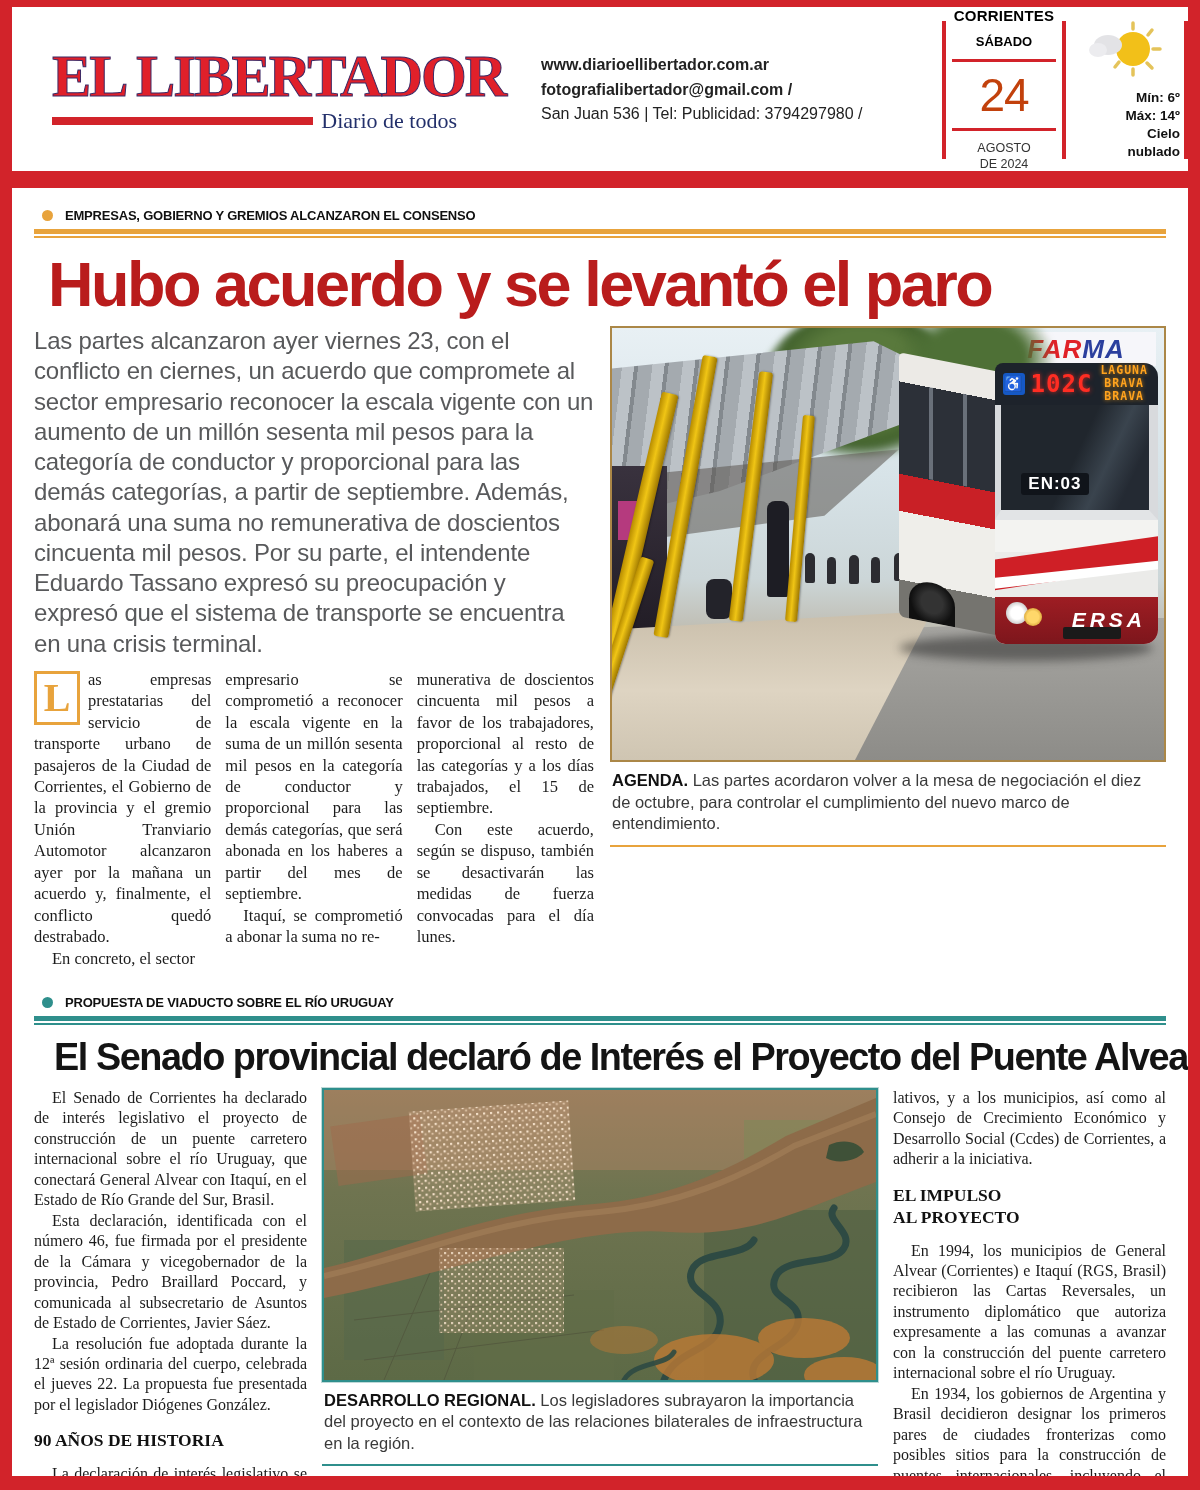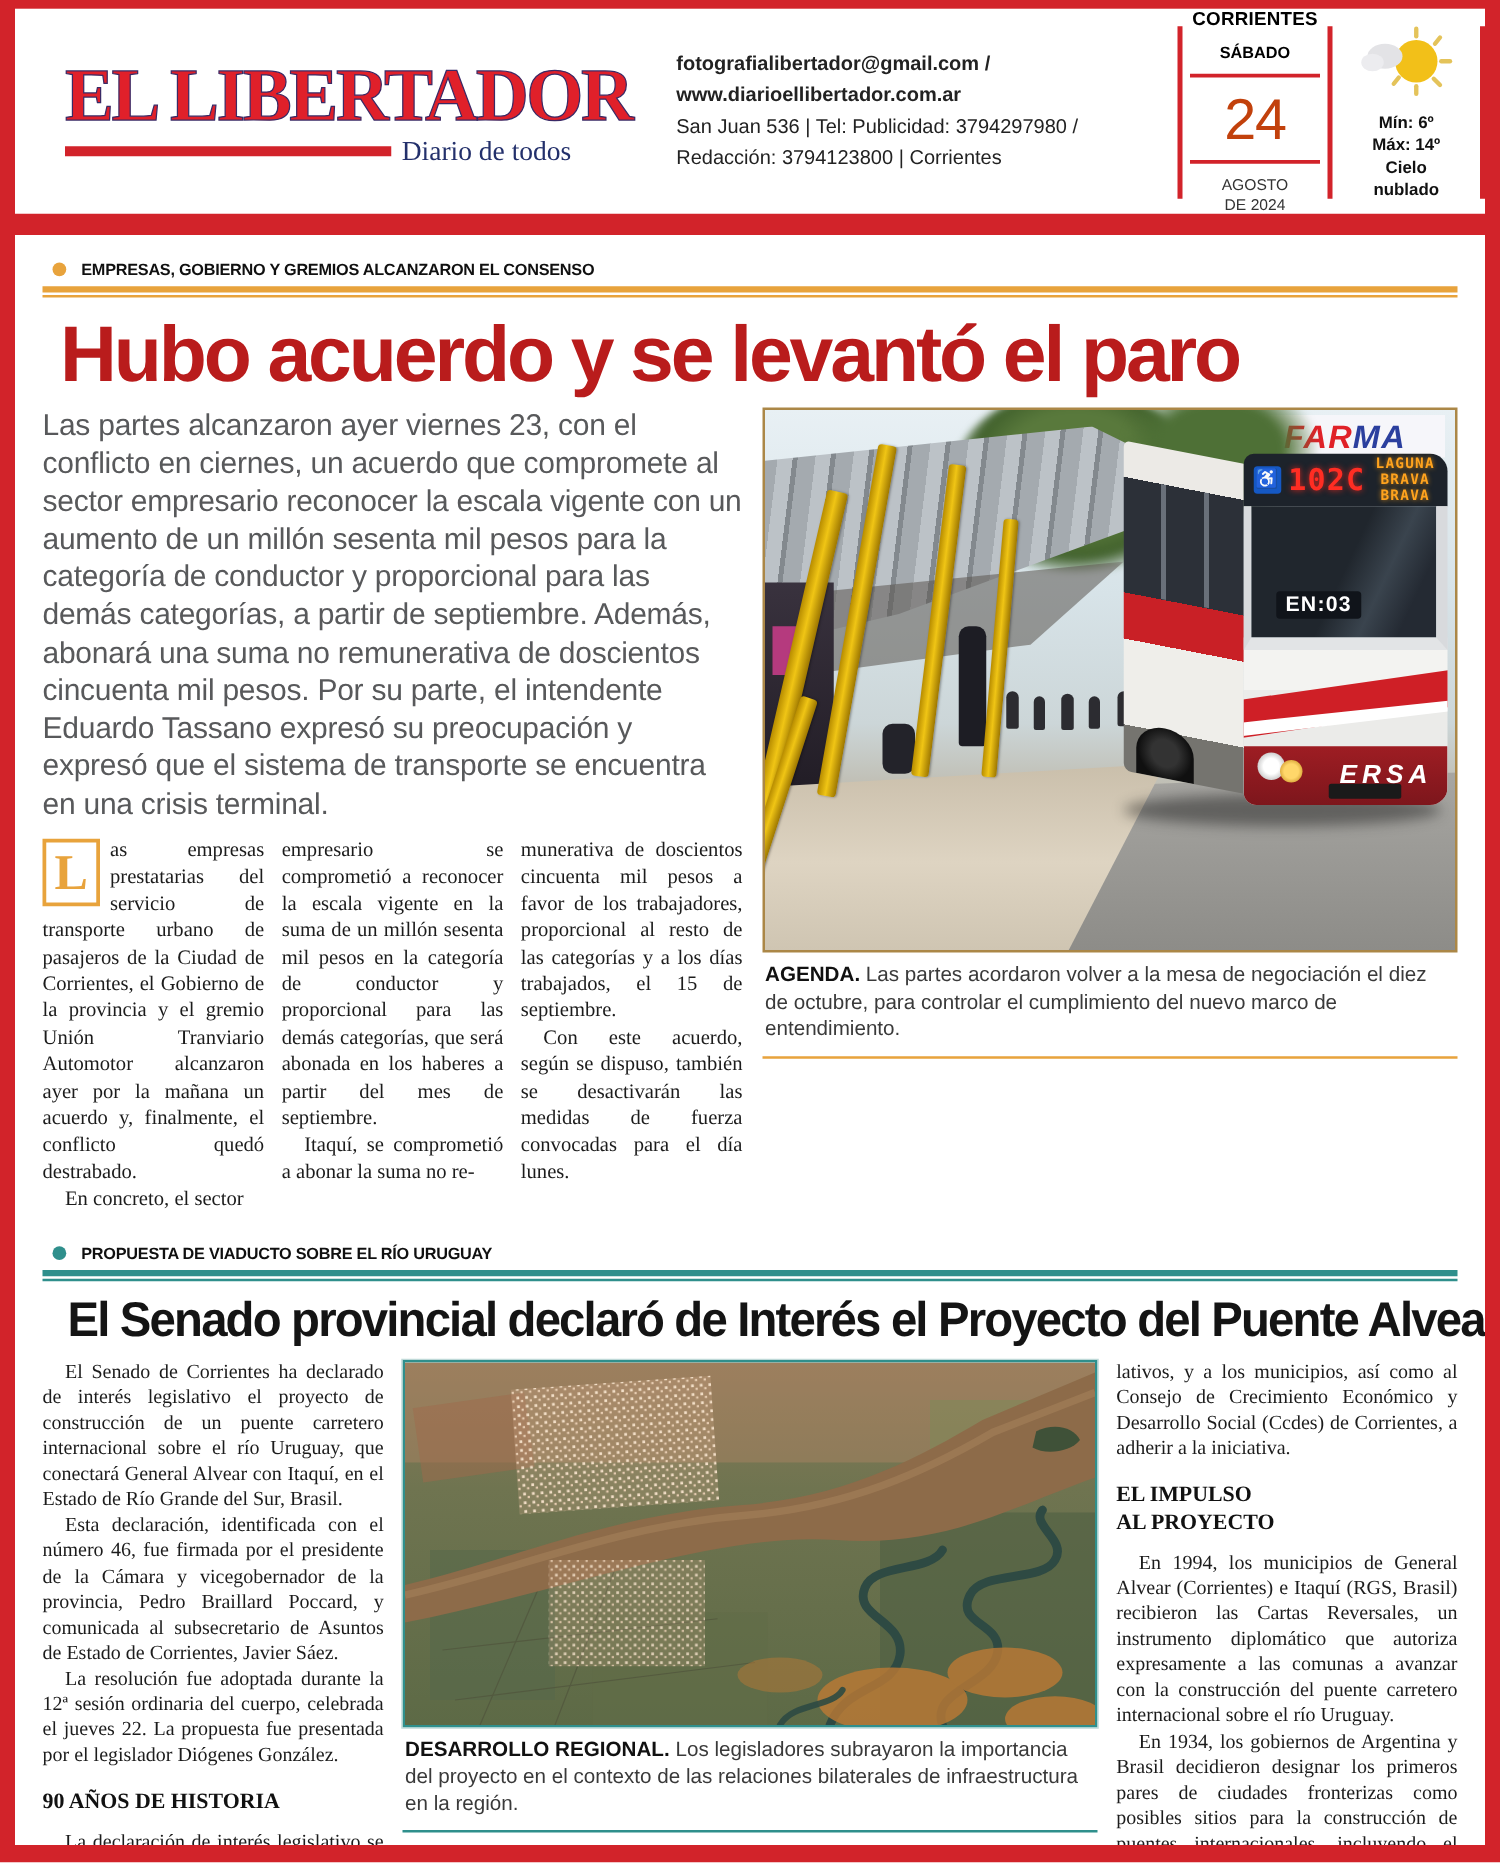--- a/index.html
+++ b/index.html
@@ -23,21 +23,21 @@
   .contact{ flex:1; padding:0 14px 0 84px; font-size:16px; color:#222; line-height:1.55; }
   .contact .bold{ font-weight:700; }
   .contact b{ font-weight:400; }
   .vsep{ width:4px; height:138px; background:#d2232a; flex:none; }
   .datebox{ width:116px; flex:none; text-align:center; padding:0 4px; }
   .datebox .dcity{ font-weight:700; font-size:15px; letter-spacing:.2px; }
   .datebox .dday{ font-weight:700; font-size:13px; margin-top:10px; }
   .datebox .drule{ height:3px; background:#d2232a; margin:10px 2px; }
   .datebox .dnum{ font-weight:400; font-size:46px; line-height:1; letter-spacing:-1px; color:#c2410c; }
   .datebox .dmonth{ font-size:12.5px; color:#333; line-height:1.25; margin-top:2px; }
-  .weather{ width:118px; flex:none; text-align:center; padding:0 4px; }
+  .weather{ width:118px; flex:none; text-align:right; padding:0 4px; }
   .weather .wtxt{ font-weight:700; font-size:13.5px; line-height:1.35; color:#111; }
   .wicon{ display:block; margin:0 auto 6px; }
   .redbar{ height:17px; background:#d2232a; }
   
   .content{ padding:16px 22px 0; }
   .kicker{ display:flex; align-items:center; gap:12px; margin:4px 0 6px 8px; }
   .kicker .bullet{ width:11px; height:11px; border-radius:50%; flex:none; }
   .kicker .ktext{ font-weight:700; font-size:13px; letter-spacing:-.2px; color:#101010; }
   .bullet.orange{ background:#e8a33c; } .bullet.teal{ background:#2f8f8c; }
   .rule-thick{ height:5px; } .rule-thin{ height:2px; margin-top:2px; }
@@ -140,24 +140,23 @@
 
   <header class="masthead">
     <div class="logo">
       <div class="logo-title">EL LIBERTADOR</div>
       <div class="logo-sub">
         <div class="logo-rule"></div>
         <span class="tagline">Diario de todos</span>
       </div>
     </div>
     <div class="contact">
+      <div class="bold">www.diarioellibertador.com.ar</div>
       <div class="bold">fotografialibertador@gmail.com /</div>
-      <div class="bold">www.diarioellibertador.com.ar</div>
       <div><b>San Juan 536</b> <span>|</span> <span>Tel: Publicidad:</span> <b>3794297980</b> <span>/</span></div>
-      <div><span>Redacción:</span> <b>3794123800</b> <span>|</span> <span>Corrientes</span></div>
     </div>
     <div class="vsep"></div>
     <div class="datebox">
       <div class="dcity">CORRIENTES</div>
       <div class="dday">SÁBADO</div>
       <div class="drule"></div>
       <div class="dnum">24</div>
       <div class="drule"></div>
       <div class="dmonth">
         <div>AGOSTO</div>

